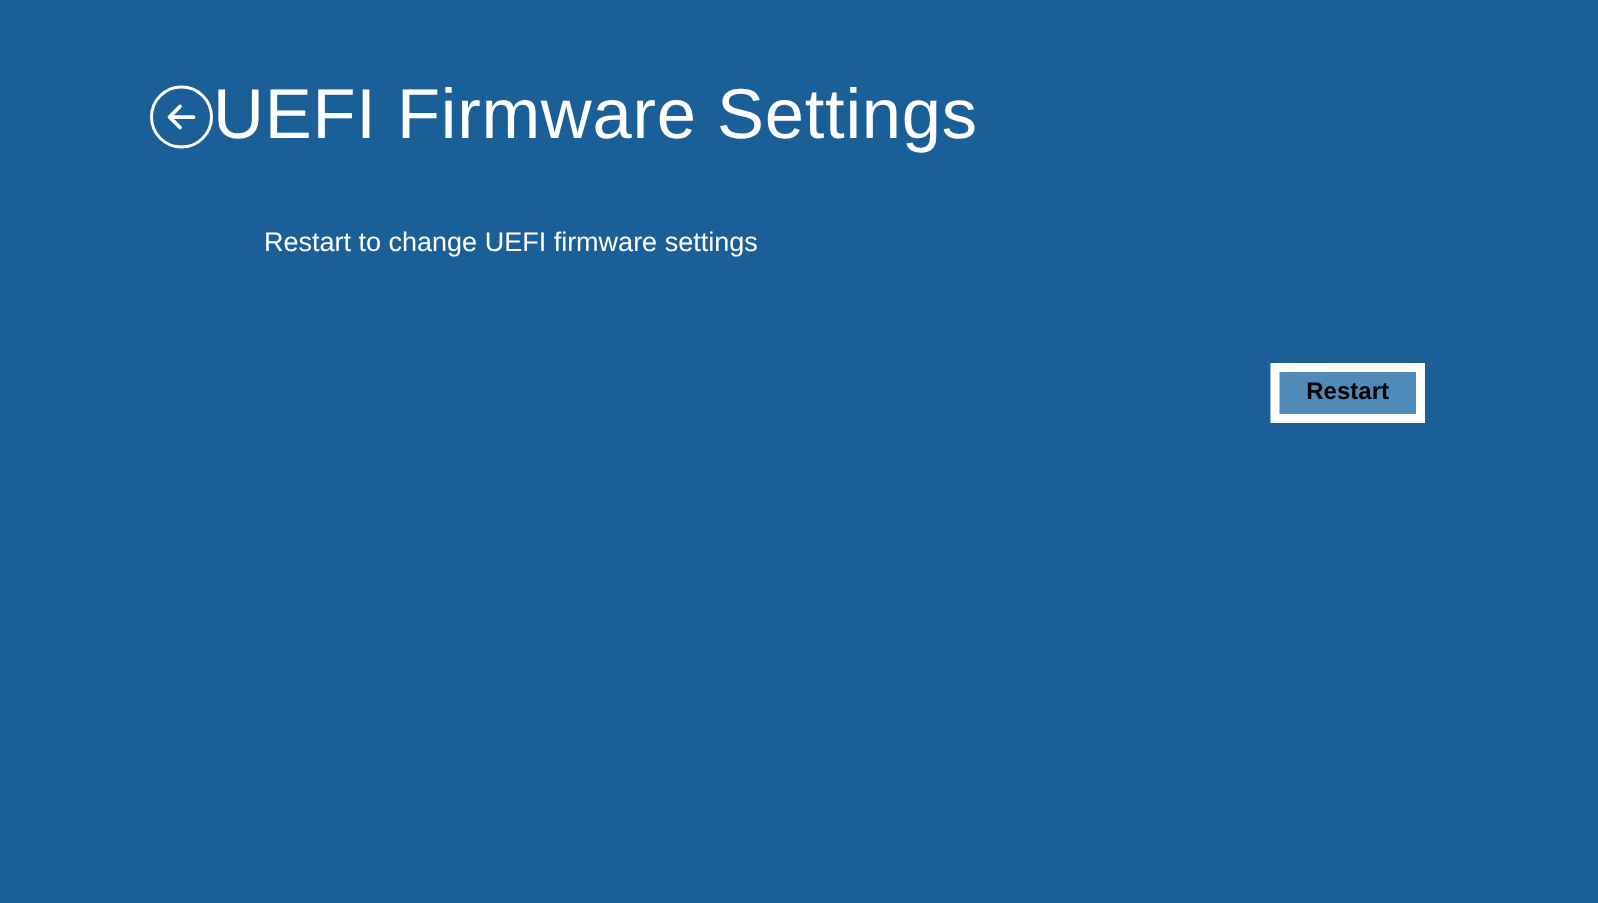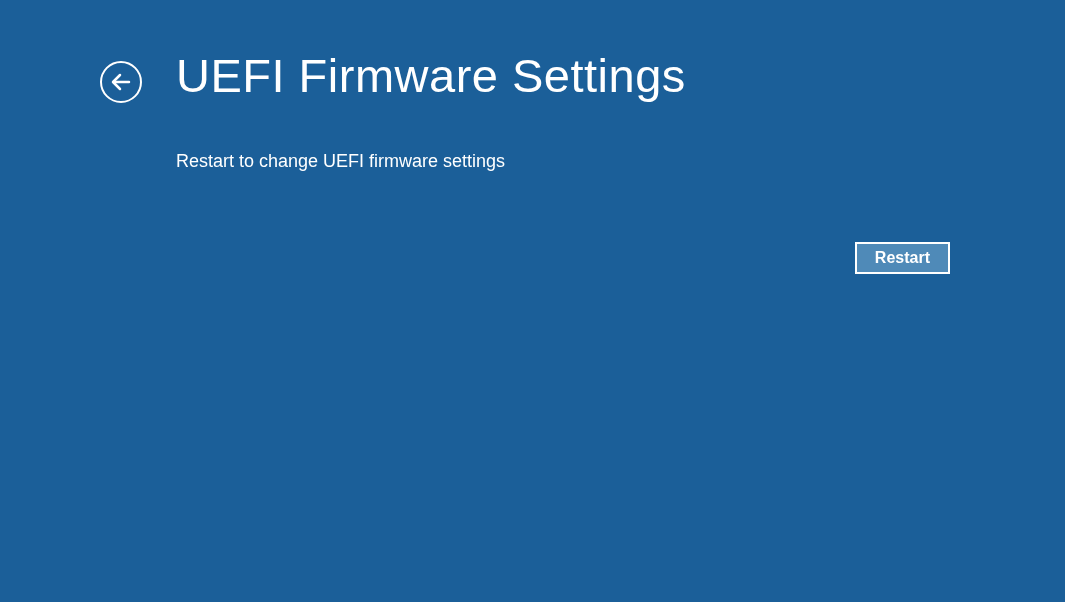--- a/index.html
+++ b/index.html
@@ -15,22 +15,21 @@
       color: #ffffff;
       overflow: hidden;
     }
     .container {
       padding-top: 48px;
       padding-left: 100px;
       padding-right: 115px;
     }
     .header {
       display: flex;
-      align-items: flex-end;
-      gap: 34px;
+      align-items: center;
     }
     .back-button {
       width: 42px;
       height: 42px;
       border: 2.5px solid #ffffff;
       border-radius: 50%;
       display: flex;
       align-items: center;
       justify-content: center;
       cursor: pointer;
@@ -52,22 +51,22 @@
       font-size: 18px;
       font-weight: 400;
     }
     .button-row {
       display: flex;
       justify-content: flex-end;
       margin-top: 70px;
     }
     .restart-button {
       background-color: #4f8ab8;
-      border: 2px solid #ffffff;
-      color: #ffffff;
+      border: 6px solid #ffffff;
+      color: #000000;
       font-size: 16px;
       font-weight: 600;
       padding: 5px 18px;
       cursor: pointer;
       font-family: inherit;
       min-width: 92px;
     }
   </style>
 </head>
 <body>

